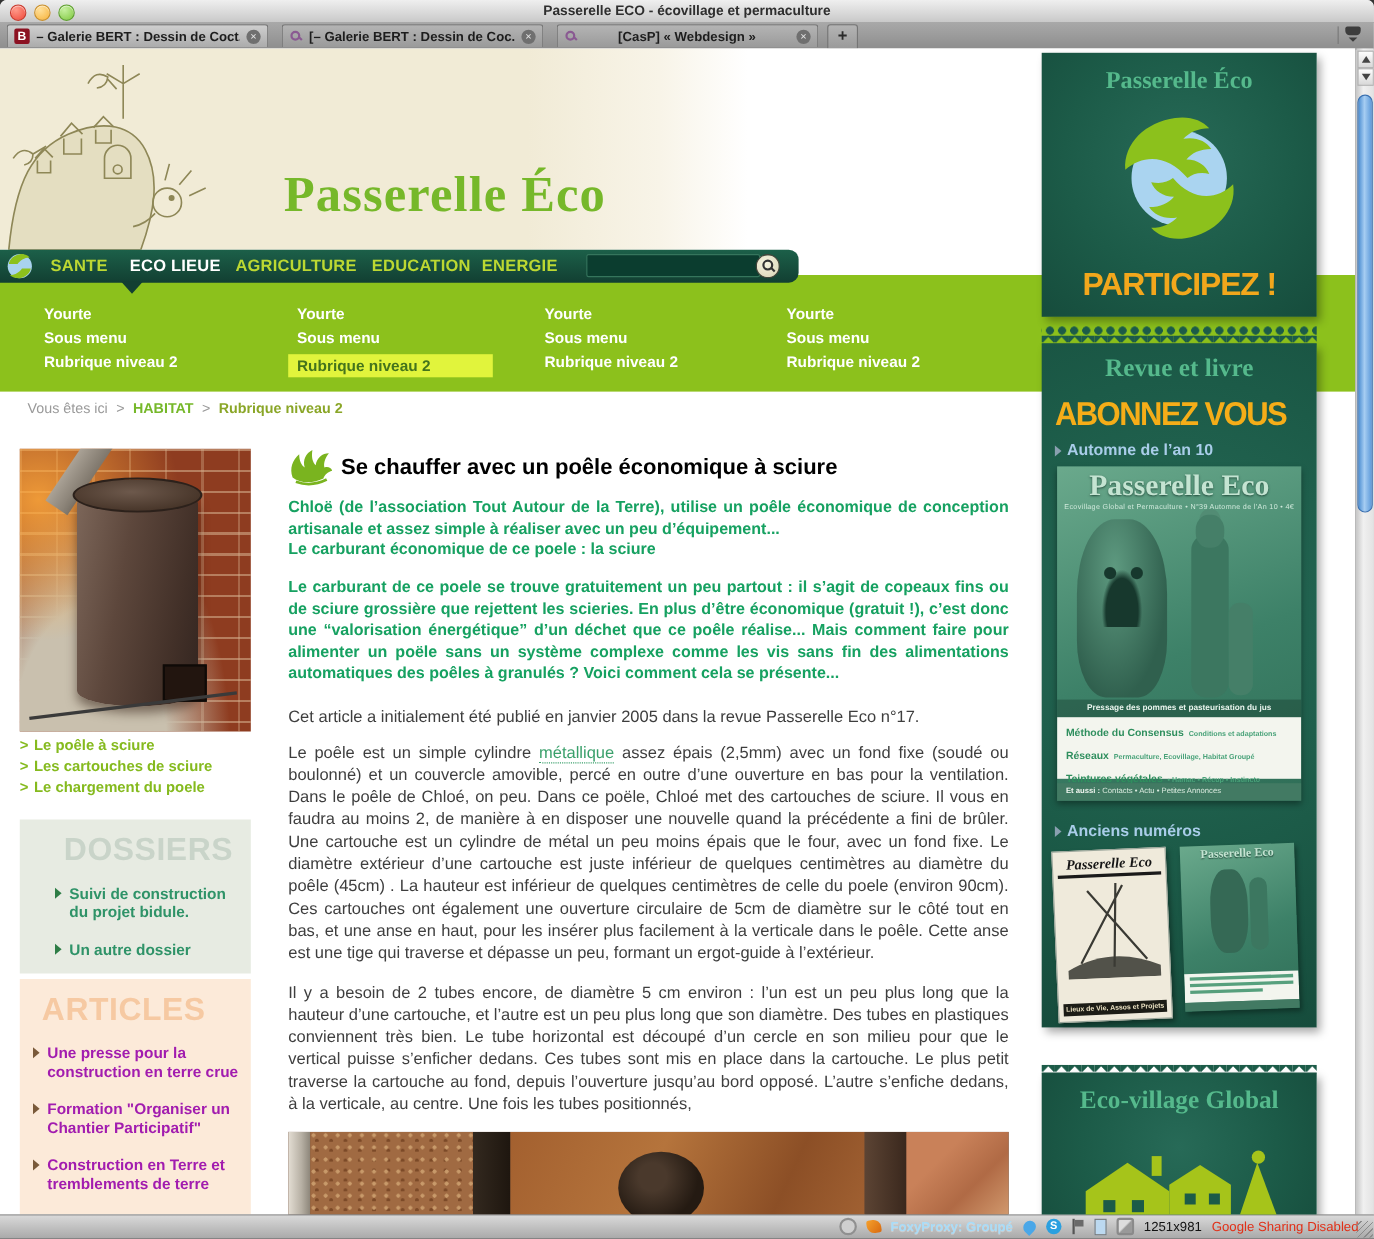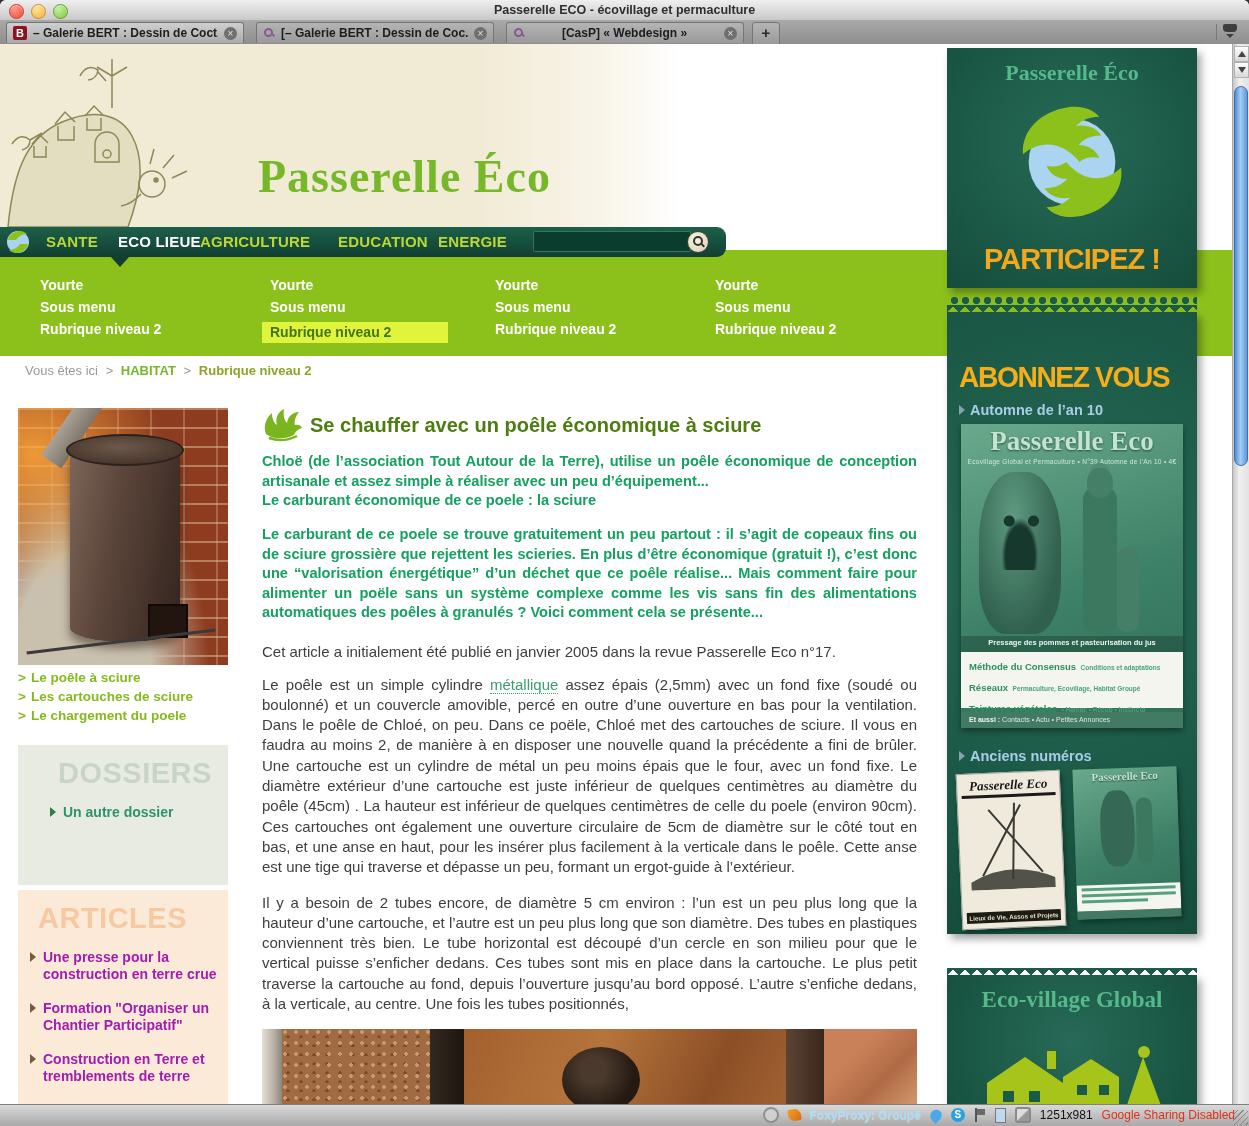--- a/index.html
+++ b/index.html
@@ -94,21 +94,21 @@
   .articlesbox .box-big-title{color:#f6c9a2;}
   .box-item{display:flex;gap:7px;margin-bottom:17px;font-size:14px;font-weight:bold;line-height:17px;}
   .dossiers .box-item{color:#2f9368;}
   .articlesbox .box-item{color:#a21caf;}
   .tri{flex:none;width:0;height:0;border-top:5px solid transparent;border-bottom:5px solid transparent;margin-top:3px;}
   .dossiers .tri{border-left:6px solid #2e7d46;}
   .articlesbox .tri{border-left:6px solid #7a5a3a;}
   
   .main-col{position:absolute;left:262px;top:364px;width:655px;}
   .title-row{display:flex;align-items:flex-start;gap:8px;}
-  .art-title{font-size:20px;font-weight:bold;color:#4d7c0f;margin:6px 0 0 0;}
+  .art-title{font-size:20px;font-weight:bold;color:#000000;margin:6px 0 0 0;}
   .intro{margin-top:10px;font-size:14.6px;font-weight:bold;color:#16a161;line-height:19.5px;text-align:justify;}
   .intro.second{margin-top:13px;}
   .note{margin-top:20px;font-size:15px;color:#3e3e3e;}
   .para{margin-top:14px;font-size:15px;color:#3e3e3e;line-height:20.3px;text-align:justify;}
   .glink{color:#3aa06b;text-decoration:none;border-bottom:1px dotted #3aa06b;}
   .article-image{position:relative;margin-top:6px;width:655px;height:90px;overflow:hidden;background:#6b4a36;}
   .seg{position:absolute;top:0;height:100%;}
   .seg.pole{left:0;width:20px;background:linear-gradient(to right,#e4ded4,#b7b0a4 60%,#8d867a);}
   .seg.dust{left:20px;width:148px;background:#a06a42;
     background-image:radial-gradient(circle at 3px 3px,#c89a6a 1.6px,transparent 2px),radial-gradient(circle at 6px 8px,#7c4a28 1.4px,transparent 2px);
@@ -282,21 +282,21 @@
     <div class="lime-band"></div>
 
     <div class="navbar">
       <svg class="nav-logo" width="26" height="26" viewBox="0 0 26 26">
         <circle cx="13" cy="13" r="11" fill="#a9d3ef"></circle>
         <path d="M3,11 C4,6 8,3 14,2 C17,2 20,3 22,5 C17,5 13,8 11,11 C8,11 5,11 3,11 Z" fill="#8cc11c"></path>
         <path d="M23,15 C22,20 18,23 12,24 C9,24 6,23 4,21 C9,21 13,18 15,15 C18,15 21,15 23,15 Z" fill="#8cc11c"></path>
       </svg>
       <a class="nav-item" style="left:46px;">SANTE</a>
       <a class="nav-item active" style="left:118px;">ECO LIEUE</a>
-      <a class="nav-item" style="left:200px;">AGRICULTURE</a>
+      <a class="nav-item" style="left:214px;">AGRICULTURE</a>
       <a class="nav-item" style="left:338px;">EDUCATION</a>
       <a class="nav-item" style="left:438px;">ENERGIE</a>
       <input class="search-input" type="text" value="" style="">
       <div class="search-btn"></div>
     </div>
     <div class="nav-pointer"></div>
 
     <div class="sub-col c1">
       <a class="sub-item">Yourte</a>
       <a class="sub-item">Sous menu</a>
@@ -334,20 +334,24 @@
       <div class="rod"></div>
     </div>
     <div class="photo-links">
       <a class="plink"><span class="gt">&gt;</span><span>Le poêle à sciure</span></a>
       <a class="plink"><span class="gt">&gt;</span><span>Les cartouches de sciure</span></a>
       <a class="plink"><span class="gt">&gt;</span><span>Le chargement du poele</span></a>
     </div>
 
     <div class="side-box dossiers">
       <div class="box-big-title">DOSSIERS</div>
+      <a class="box-item">
+          <span class="tri"></span>
+          <span>Suivi de construction du projet bidule.</span>
+        </a>
       <a class="box-item">
           <span class="tri"></span>
           <span>Un autre dossier</span>
         </a>
     </div>
 
     <div class="side-box articlesbox">
       <div class="box-big-title">ARTICLES</div>
       <a class="box-item">
           <span class="tri"></span>
@@ -396,20 +400,21 @@
       <svg class="hands-logo" width="140" height="132" viewBox="0 0 140 140">
         <circle cx="70" cy="72" r="46" fill="#aad4f0"></circle>
         <path d="M18,64 C16,38 38,18 66,14 C80,12 92,16 99,24 C88,24 80,28 74,34 C86,32 96,36 101,44 C90,44 82,48 77,54 C88,54 96,60 99,68 C90,66 83,68 78,72 C60,50 36,48 18,64 Z" fill="#8cc11c"></path>
         <path d="M122,78 C126,104 104,126 76,130 C62,132 50,128 43,120 C54,120 62,116 68,110 C56,112 46,108 41,100 C52,100 60,96 65,90 C54,90 46,84 43,76 C52,78 59,76 64,72 C82,94 106,94 122,78 Z" fill="#8cc11c"></path>
       </svg>
       <div class="cta">PARTICIPEZ !</div>
     </div>
     <div class="stamp-row"></div>
 
     <div class="green-box bx2 zztop">
+      <div class="serif-title">Revue et livre</div>
       <div class="abonnez">ABONNEZ VOUS</div>
       <div class="arrow-line al1">
         <span class="ltri"></span>
         <span>Automne de l’an 10</span>
       </div>
       <div class="cover">
         <div class="cover-title">Passerelle Eco</div>
         <div class="cover-sub">Ecovillage Global et Permaculture • N°39 Automne de l’An 10 • 4€</div>
         <div class="st1">
             <div class="face"></div>

